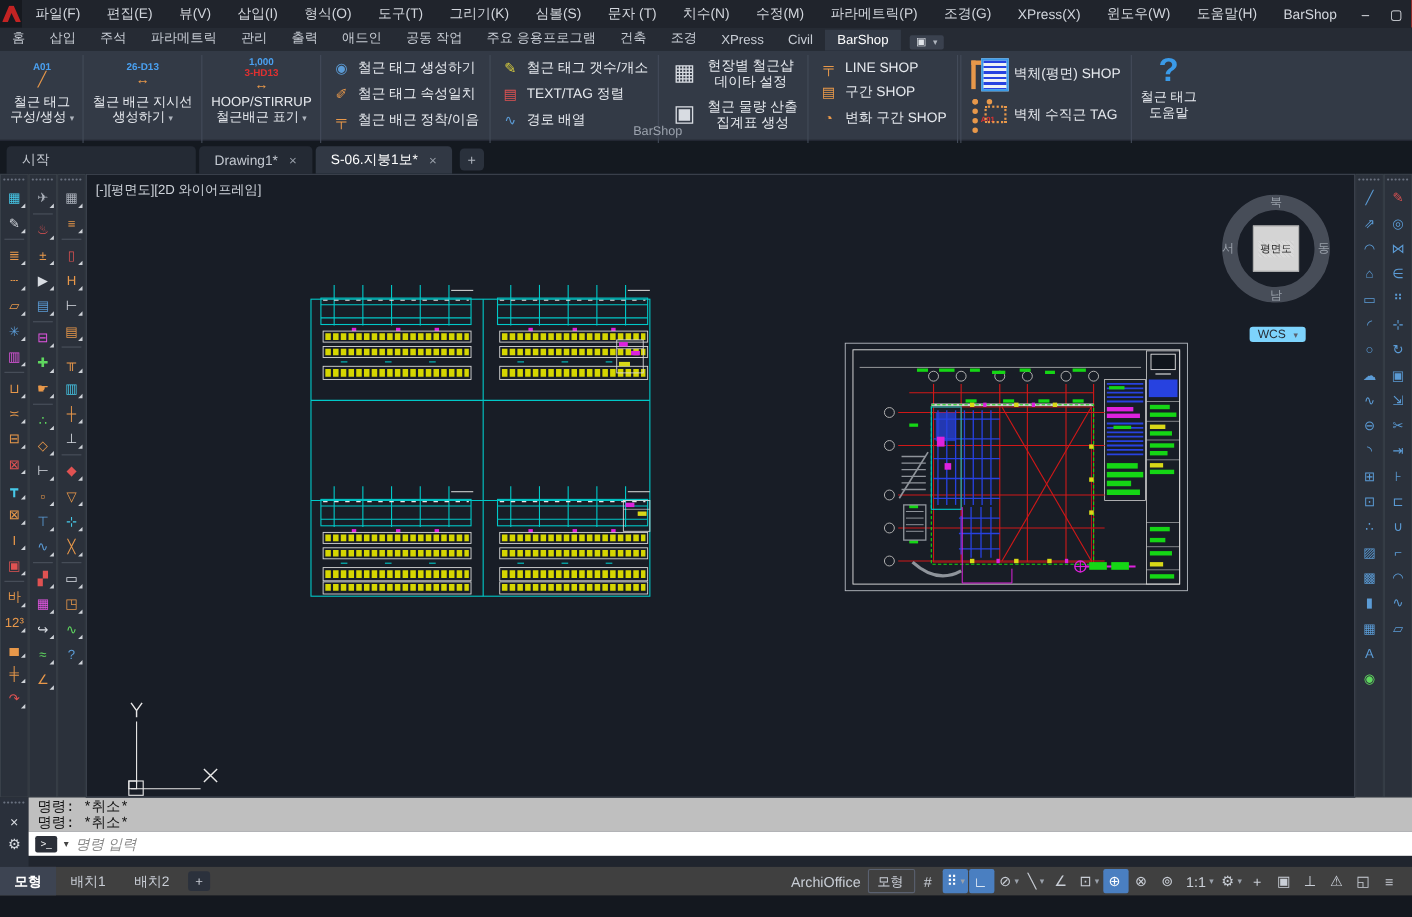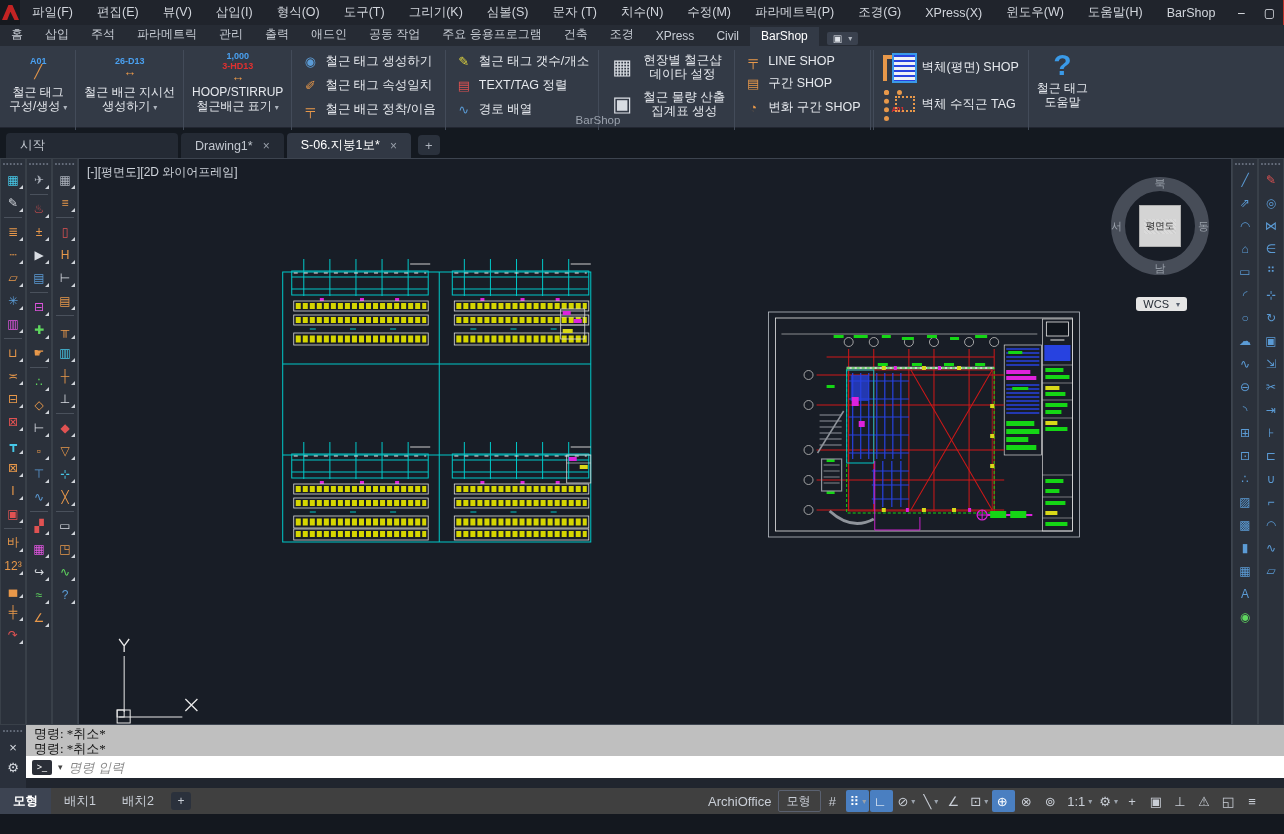--- a/index.html
+++ b/index.html
@@ -81,44 +81,44 @@
   #navwheel{position:absolute;top:18px;right:22px;width:98px;height:98px;z-index:3}
   .ring{position:absolute;inset:0;border-radius:50%;border:14px solid rgba(80,86,97,.85)}
   .ndir{position:absolute;color:#9aa1ab;font-size:11px}
   .n-n{top:-1px;left:50%;transform:translateX(-50%)}
   .n-s{bottom:-1px;left:50%;transform:translateX(-50%)}
   .n-w{left:0;top:50%;transform:translateY(-50%)}
   .n-e{right:0;top:50%;transform:translateY(-50%)}
   .ncenter{position:absolute;left:50%;top:50%;transform:translate(-50%,-50%);width:42px;height:42px;
     background:#d4d4d4;border:1px solid #aeaeae;display:flex;align-items:center;justify-content:center}
   .ncenter span{font-size:9.5px;color:#222;background:repeating-linear-gradient(45deg,#cfcfcf 0 1px,#dadada 1px 3px);padding:1px 2px}
-  #wcsbtn{position:absolute;top:138px;right:44px;z-index:3;background:#e5e5e5;border-radius:3px;
+  #wcsbtn{position:absolute;top:138px;right:44px;z-index:3;background:#7dd3fc;border-radius:3px;
     color:#272d36;font-size:11px;padding:1px 7px;display:flex;align-items:center;gap:4px}
   #wcsbtn .caret{color:#5a6270}
   
   #cmd{height:63px;display:flex;background:#20252e}
   #cmdstrip{width:26px;background:#2a303b;display:flex;flex-direction:column;align-items:center;gap:6px;padding-top:2px}
   #cmdstrip .grip{padding-top:0}
   .cmdbtn{color:#d8dce2;font-size:13px;line-height:14px}
   #cmdright{flex:1;display:flex;flex-direction:column}
   #cmdhist{height:31px;background:#bfbfbf;color:#141414;font-size:13px;line-height:15px;padding:1px 8px;
-    font-family:Liberation Serif, serif}
+    font-family:Liberation Mono, monospace}
   #cmdinrow{height:22px;background:#fff;display:flex;align-items:center;gap:6px;padding:0 6px}
   .cmdico{width:20px;height:15px;background:#2b2f38;border-radius:2px;color:#fff;font-size:9px;
     display:flex;align-items:center;justify-content:center}
   .cmdcaret{color:#444;font-size:9px}
   #cmdinput{flex:1;border:none;outline:none;font-size:13px;font-style:italic;color:#333;background:transparent}
   #cmdinput::placeholder{color:#8a8a8a;font-style:italic}
   
   #status{height:26px;background:#404040;display:flex;align-items:center;color:#c9ced6}
   .ltab{height:26px;display:flex;align-items:center;padding:0 13px;font-size:12.5px;white-space:nowrap}
   .ltab.active{background:#3d4452;color:#fff;font-weight:bold}
   .ltab-add{width:20px;height:18px;margin-left:4px;background:#2b313c;border-radius:3px;display:flex;
     align-items:center;justify-content:center;font-size:12px}
-  #stright{margin-left:auto;display:flex;align-items:flex-start;gap:1px;padding-right:19px}
+  #stright{margin-left:auto;display:flex;align-items:flex-start;gap:1px;padding-right:8px}
   .st-it{height:22px;min-width:23px;display:flex;align-items:center;justify-content:center;
     padding:0 3px;border-radius:2px;font-size:13px;white-space:nowrap}
   .st-it.on{background:#4a7fc1;color:#fff}
   .st-it.boxed{border:1px solid #5a6170;font-size:12px;padding:0 7px}
   .st-it .dd{font-size:8px;color:#9aa1ab;margin-left:3px}
 </style>
 </head>
 <body>
 
 <div id="titlebar">

